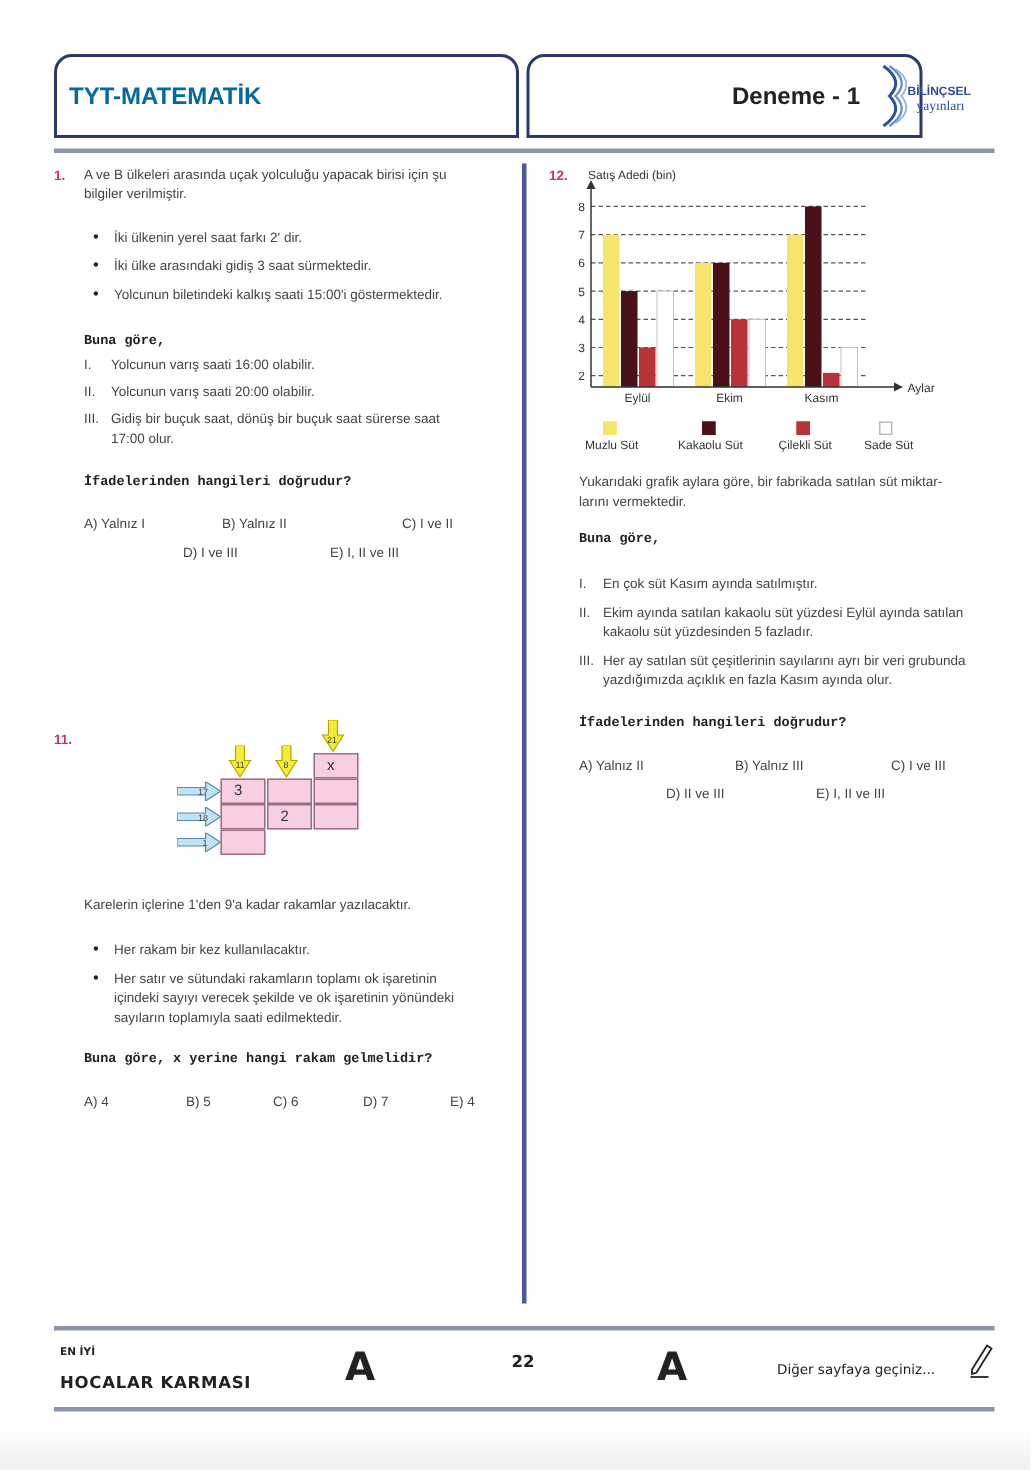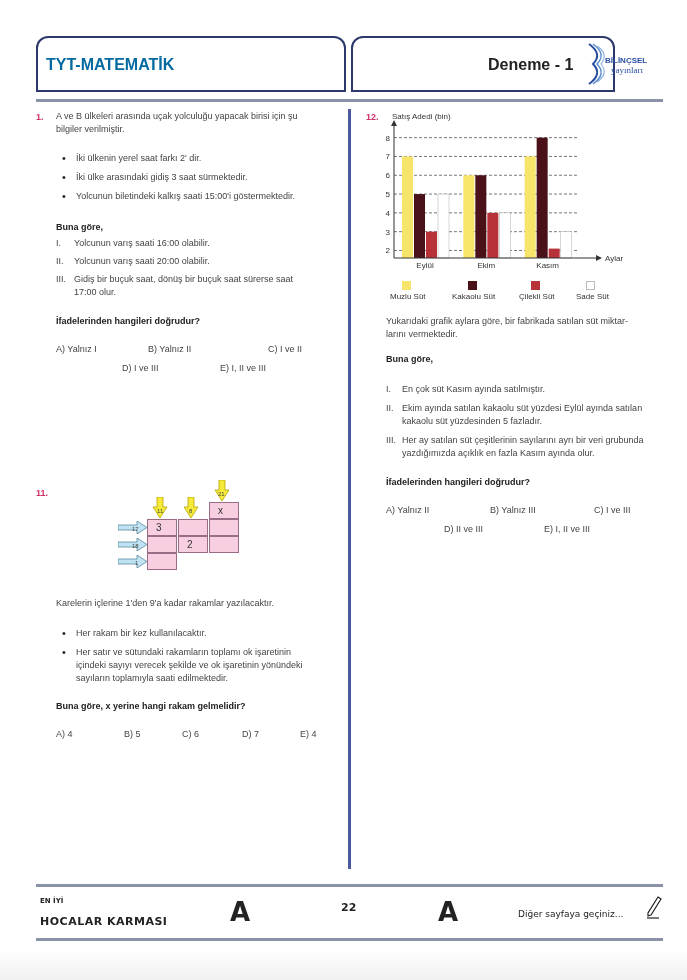--- a/index.html
+++ b/index.html
@@ -13,21 +13,21 @@
   .logo { position: absolute; left: 230px; top: 2px; width: 70px; height: 48px; }
   .logo-t1 { position: absolute; left: 22px; top: 16px; font-size: 8px; font-weight: bold; color: #2a4fa0; }
   .logo-t2 { position: absolute; left: 28px; top: 25px; font-size: 9px; color: #2a4fa0; font-family: "Liberation Serif", serif; }
   .hdr-rule { position: absolute; left: 36px; top: 99px; width: 627px; height: 3px; background: #8a93a8; }
   .col-div { position: absolute; left: 348px; top: 109px; width: 3px; height: 760px; background: #4b5aa0; }
   .col { position: absolute; font-size: 9px; line-height: 13px; color: #444; }
   .col-left { left: 36px; top: 110px; width: 300px; }
   .col-right { left: 366px; top: 110px; width: 300px; }
   .qnum { color: #d0306a; font-weight: bold; font-size: 9px; position: absolute; }
   .p { position: absolute; }
-  .b { font-weight: bold; color: #222; }
+  .b { font-weight: bold; color: #222; font-family: Liberation Mono, monospace; }
   .bullet::before { content: "•"; position: absolute; left: -14px; font-size: 11px; color: #222; }
   .opt { position: absolute; }
   .grid-cell { position: absolute; width: 30px; height: 17px; background: #f7cfe0; border: 1px solid #9b6c85; font-size: 10px; color: #333; padding-left: 8px; line-height: 15px; }
   .ft-rule { position: absolute; left: 36px; width: 627px; height: 3px; background: #8a93a8; }
   .ft-t { position: absolute; font-family: "DejaVu Sans", sans-serif; color: #222; }
   .legend-item { position: absolute; font-size: 8px; color: #333; display: flex; align-items: center; flex-direction: column; }
   .legend-sw { width: 9px; height: 9px; margin-right: 3px; border: 1px solid #bbb; }
 </style>
 </head>
 <body>

